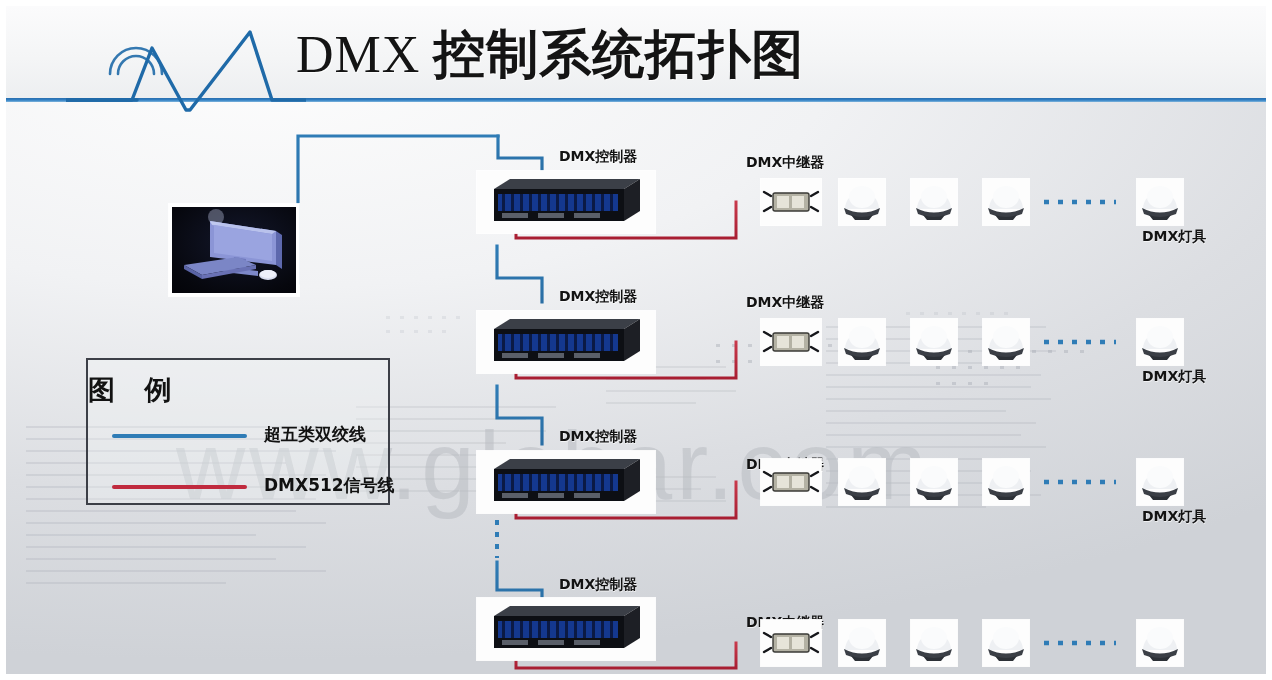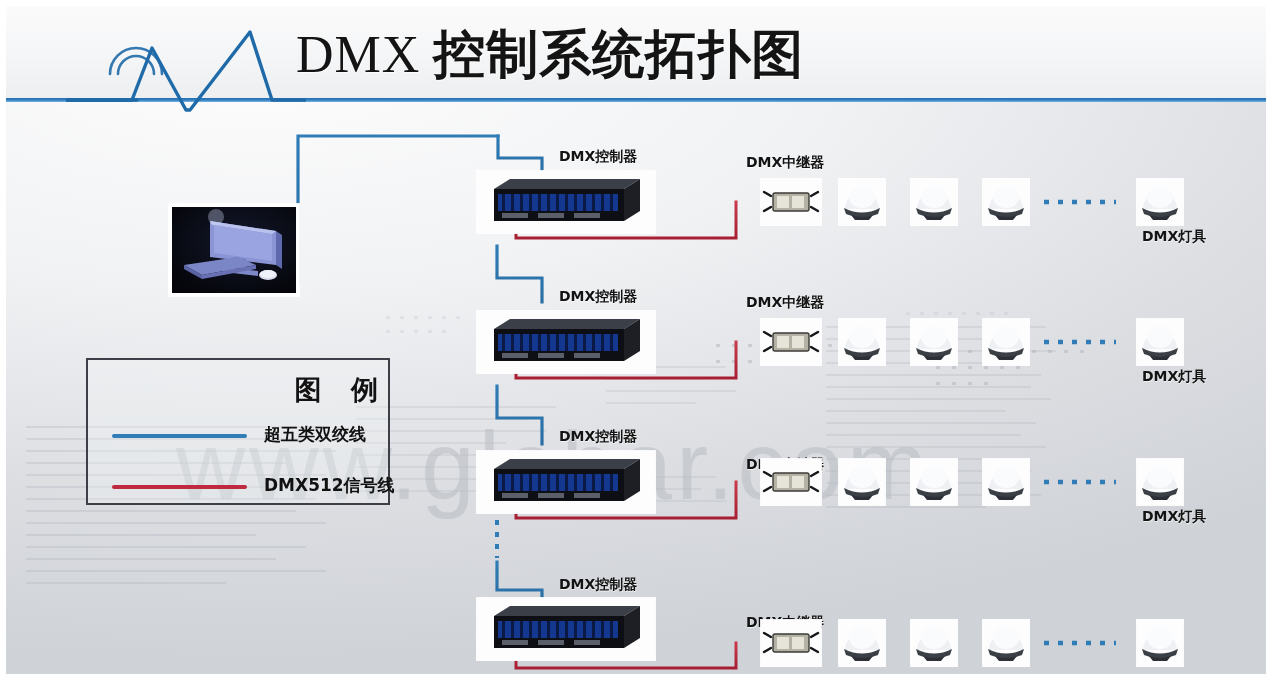--- a/index.html
+++ b/index.html
@@ -75,21 +75,21 @@
   
   .rep-card{width:60px;height:46px;}
   
   .lamp-card{width:46px;height:46px;}
   
   .legend{
     position:absolute;left:80px;top:352px;width:300px;height:143px;
     border:2px solid #3c3f47;background:rgba(246,247,248,.30);
   }
   .legend-title{
-    position:absolute;left:0;top:12px;width:300px;text-align:right;
+    position:absolute;left:0;top:12px;width:300px;text-align:left;
     font-size:27px;font-weight:bold;color:#121212;letter-spacing:10px;
     font-family:"DejaVu Sans",sans-serif;
   }
   .legend-row{position:absolute;left:0;width:300px;height:26px;padding-left:34px;}
   .legend-swatch{position:absolute;left:24px;top:11px;width:135px;height:4px;border-radius:2px;}
   .legend-text{
     position:absolute;left:176px;top:0;white-space:nowrap;
     font-size:17px;font-weight:bold;color:#111;
     font-family:"DejaVu Sans",sans-serif;
   }

